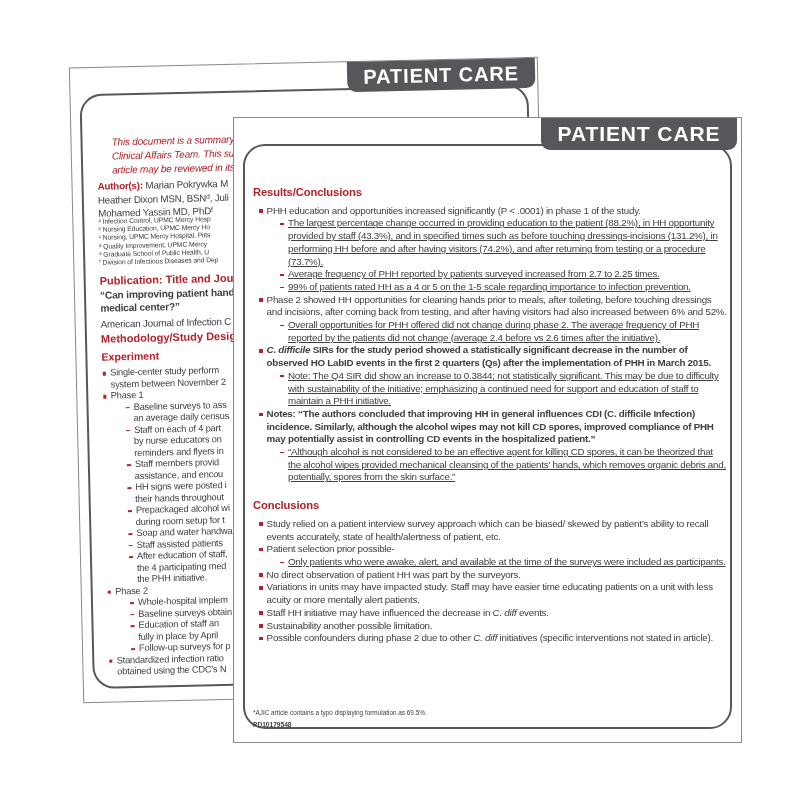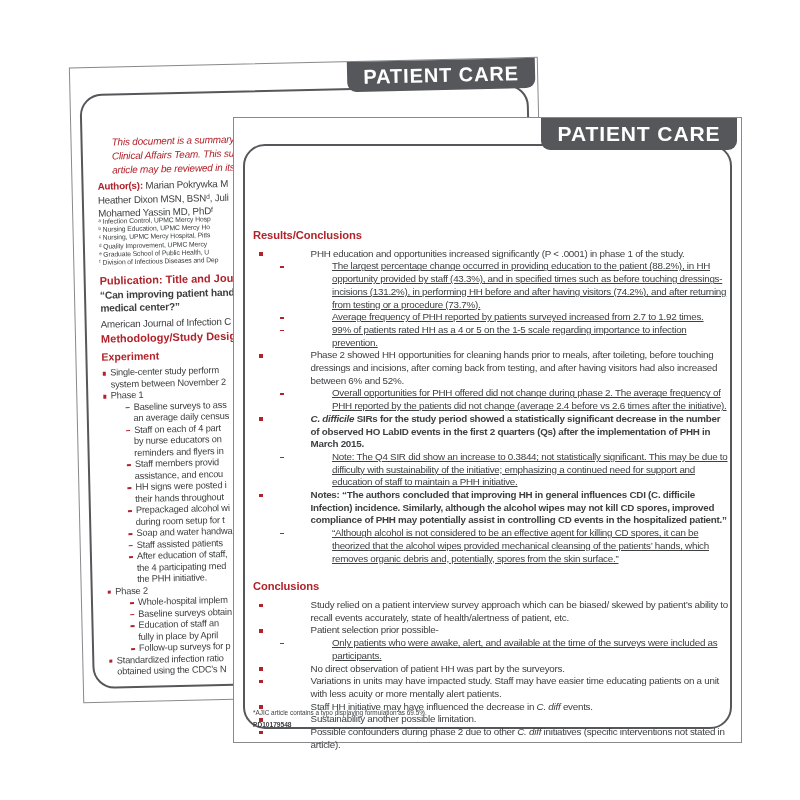--- a/index.html
+++ b/index.html
@@ -12,25 +12,25 @@
          border:2.5px solid #56575a;border-radius:22px;}
   .tab{position:absolute;top:0;background:#56575a;border-radius:0 0 9px 9px;
        color:#fff;display:flex;align-items:center;justify-content:center;
        font-weight:bold;letter-spacing:0.9px;}
   .tab-front{right:4px;width:196px;height:32px;font-size:21px;}
   .tab-back{right:2px;width:188px;height:30px;font-size:20px;}
   .red{color:#b0232a;}
   .b{font-weight:bold;}
   
   .fp-content{position:absolute;left:19px;right:13px;top:68px;
-              font-size:9.8px;line-height:12.7px;letter-spacing:-0.25px;margin-top:43px;}
+              font-size:9.8px;line-height:12.7px;letter-spacing:-0.25px;}
   .sec-h{color:#b0232a;font-weight:bold;font-size:11.2px;letter-spacing:-0.1px;
          margin:0 0 6px 0;}
   .sec-gap{margin-top:15px;}
-  .row{display:flex;gap:44px;}
+  .row{display:flex;}
   .row.l1{margin-left:6px;}
   .row.l2{margin-left:27px;text-decoration:underline;}
   .mk-sq{flex:0 0 auto;width:3.6px;height:3.6px;background:#b0232a;margin:4.6px 4px 0 0;}
   .mk-d{flex:0 0 auto;width:4px;height:1.7px;background:#b0232a;margin:5.6px 4px 0 0;}
   .fp-footnote{position:absolute;left:19px;bottom:26px;font-size:6.4px;letter-spacing:0;}
   .fp-code{position:absolute;left:19px;bottom:14px;font-size:6.6px;font-weight:bold;letter-spacing:0;}
   
   .bp-block{position:absolute;left:25px;right:6px;}
   .bp-disclaimer{top:68px;color:#b0232a;font-style:italic;font-size:10px;line-height:14px;letter-spacing:-0.2px;left:40px;}
   .bp-authors{top:112px;font-size:9.8px;line-height:13.5px;letter-spacing:-0.2px;}
@@ -198,21 +198,21 @@
         <div class="row l1">
           <span class="mk-sq"></span>
           <span>PHH education and opportunities increased significantly (P &lt; .0001) in phase 1 of the study.</span>
         </div>
         <div class="row l2">
           <span class="mk-d"></span>
           <span>The largest percentage change occurred in providing education to the patient (88.2%), in HH opportunity provided by staff (43.3%), and in specified times such as before touching dressings-incisions (131.2%), in performing HH before and after having visitors (74.2%), and after returning from testing or a procedure (73.7%).</span>
         </div>
         <div class="row l2">
           <span class="mk-d"></span>
-          <span>Average frequency of PHH reported by patients surveyed increased from 2.7 to 1.92 times.</span>
+          <span>Average frequency of PHH reported by patients surveyed increased from 2.7 to 2.25 times.</span>
         </div>
         <div class="row l2">
           <span class="mk-d"></span>
           <span>99% of patients rated HH as a 4 or 5 on the 1-5 scale regarding importance to infection prevention.</span>
         </div>
         <div class="row l1">
           <span class="mk-sq"></span>
           <span>Phase 2 showed HH opportunities for cleaning hands prior to meals, after toileting, before touching dressings and incisions, after coming back from testing, and after having visitors had also increased between 6% and 52%.</span>
         </div>
         <div class="row l2">

